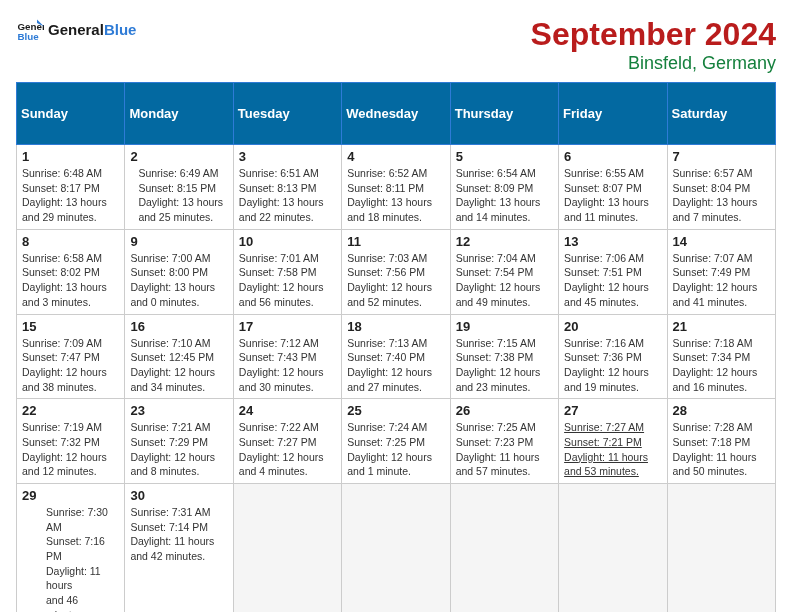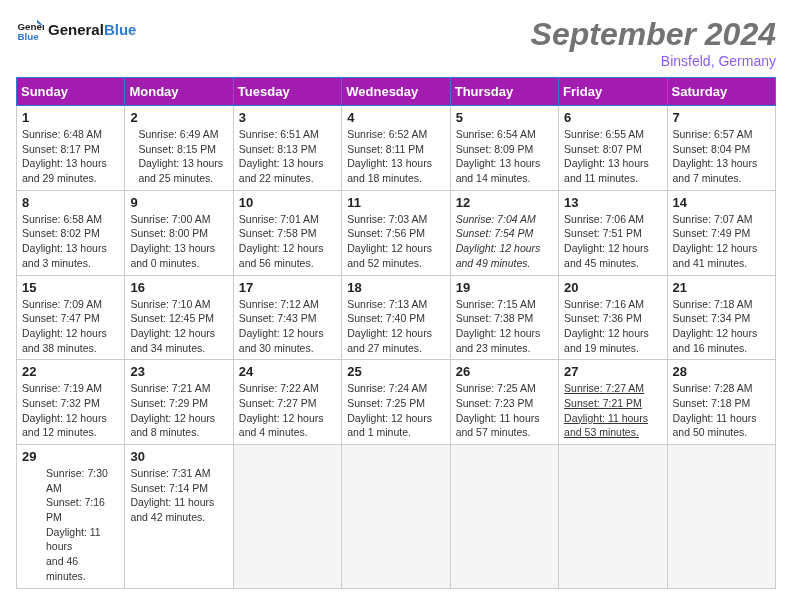--- a/index.html
+++ b/index.html
@@ -22,38 +22,37 @@
       gap: 4px;
     }
     .logo-icon {
       width: 28px;
       height: 28px;
     }
     .title-area { text-align: right; }
     .month-title {
       font-size: 32px;
       font-weight: bold;
-      color: #737373;
-      font-style: italic;
+      color: #b91c1c;
     }
     .location {
-      font-size: 14px;
-      color: #8b5cf6;
+      font-size: 18px;
+      color: #15803d;
     }
     table {
       width: 100%;
       border-collapse: collapse;
       table-layout: fixed;
     }
     th {
-      background-color: #a21caf;
+      background-color: #0369a1;
       color: #fff;
       font-size: 13px;
       font-weight: bold;
-      padding: 6px 4px;
+      padding: 23px 4px;
       text-align: left;
       border: 1px solid #2e7bd6;
     }
     td {
       border: 1px solid #ccc;
       vertical-align: top;
       padding: 4px 5px;
       font-size: 11px;
       color: #222;
       height: 80px;
@@ -184,21 +183,21 @@
         </td>
         <td>
           <span class="day-number">11</span>
           <div class="cell-text" style="white-space: pre-line;">Sunrise: 7:03 AM
 Sunset: 7:56 PM
 Daylight: 12 hours
 and 52 minutes.</div>
         </td>
         <td>
           <span class="day-number">12</span>
-          <div class="cell-text" style="white-space: pre-line; font-style: italic;">Sunrise: 7:04 AM
+          <div class="cell-text" style="white-space: pre-line;">Sunrise: 7:04 AM
 Sunset: 7:54 PM
 Daylight: 12 hours
 and 49 minutes.</div>
         </td>
         <td>
           <span class="day-number">13</span>
           <div class="cell-text" style="white-space: pre-line;">Sunrise: 7:06 AM
 Sunset: 7:51 PM
 Daylight: 12 hours
 and 45 minutes.</div>

